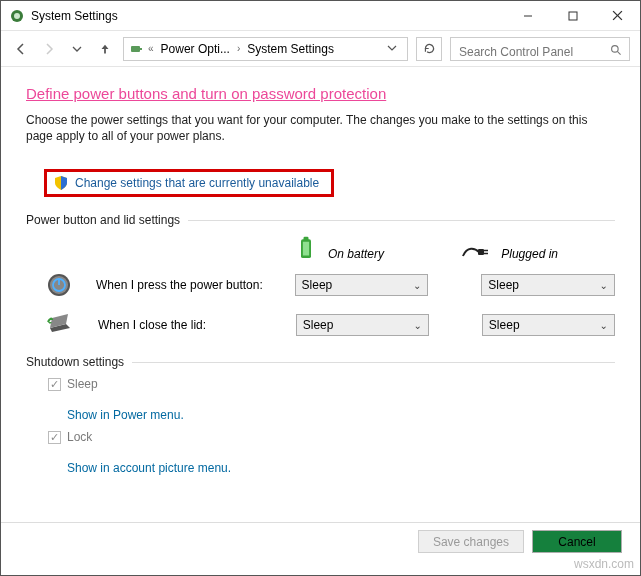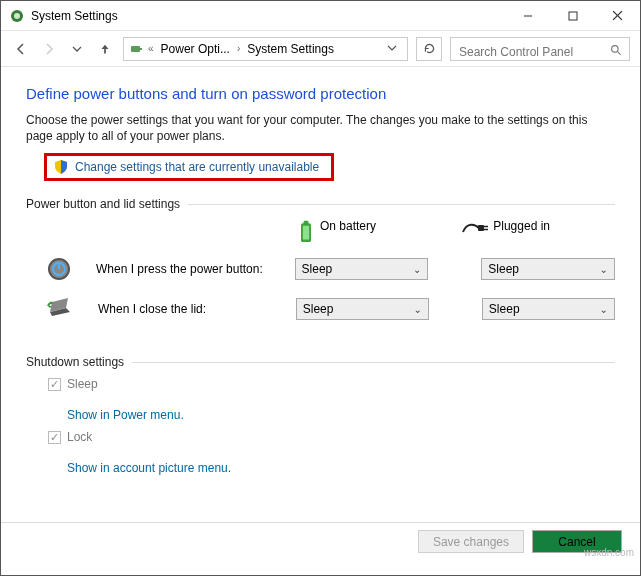--- a/index.html
+++ b/index.html
@@ -61,40 +61,40 @@
     border:none; outline:none; width:100%; font-size:12px; color:#555; background:transparent;
   }
   .searchbox .mag {
     position:absolute; right:6px; color:#555;
   }
   
   .content {
     padding: 18px 25px 0 25px;
   }
   h1 {
-    font-size: 15px; font-weight:400; color:#1d4ed8; margin:0 0 10px 0;
-  }
-  .subtext { font-size:12px; color:#222; line-height:1.35; margin-bottom:9px;}
+    font-size: 15px; font-weight:400; color:#ec4899; margin:0 0 10px 0;text-decoration:underline;
+  }
+  .subtext { font-size:12px; color:#222; line-height:1.35; margin-bottom:25px;}
   .highlight-box {
     border:3px solid #d40000; display:inline-flex; align-items:center;
     padding:3px 12px 3px 6px; margin: 0 0 10px 18px;
   }
   .shield-icon {
     width:16px; height:16px; margin-right:6px;
   }
   .link-blue { color:#1a5b9a; }
   .section-label {
     font-size:12px; color:#222; position:relative; margin:6px 0 8px 0;
     display:flex; align-items:center; white-space:nowrap;
   }
   .section-label::after {
     content:""; flex:1; height:1px; background:#ddd; margin-left:8px;
   }
   .header-cell {
-    display:flex; align-items:flex-start; gap:4px; font-size:12px;
+    display:flex; align-items:flex-end; gap:12px; font-size:12px;font-style:italic;
   }
   .table { margin-left:20px; }
   .row {
     display:flex; align-items:center; height:40px; gap:24px;
   }
   .row .icon-cell { width:30px; display:flex; align-items:center; justify-content:center;}
   .row .label-cell { width:210px; font-size:12px; }
   .dropdown {
     width:158px; height:22px; border:1px solid #aaa; background:#eee;
     display:flex; align-items:center; justify-content:space-between;
@@ -117,21 +117,21 @@
   .btn {
     min-width:90px; height:23px; border:1px solid #adadad; background:#15803d;
     font-size:12px; display:flex; align-items:center; justify-content:center;
     padding:0 14px;
   }
   .btn.disabled { color:#9a9a9a; background:#efefef; border-color:#cfcfcf;}
   .bottom-divider {
     position:absolute; left:0; right:0; bottom:52px; height:1px; background:#ddd;
   }
   .watermark {
-    position:absolute; right:6px; bottom:17px; font-size:10px; color:#bbb;
+    position:absolute; right:6px; bottom:4px; font-size:12px; color:#bbb;
   }
 </style>
 </head>
 <body>
 
 <div class="titlebar">
   <svg class="app-icon" viewBox="0 0 16 16">
     <circle cx="8" cy="8" r="6" fill="#3a7c3a"></circle>
       <circle cx="8" cy="8" r="3" fill="#cde8cd"></circle>
   </svg>
@@ -279,21 +279,21 @@
         <span class="dd-arrow">⌄</span>
       </div>
       <div class="gap"></div>
       <div class="dropdown">
         <span>Sleep</span>
         <span class="dd-arrow">⌄</span>
       </div>
     </div>
   </div>
 
-  <div class="section-label" style="margin-top:26px;">Shutdown settings</div>
+  <div class="section-label" style="margin-top:10px;">Shutdown settings</div>
 
   <div class="shutdown">
     <div class="check-row">
       <div class="checkbox">✓</div>
       <span class="check-label">Sleep</span>
     </div>
     <div class="check-sub">Show in Power menu.</div>
 
     <div class="check-row">
       <div class="checkbox">✓</div>

